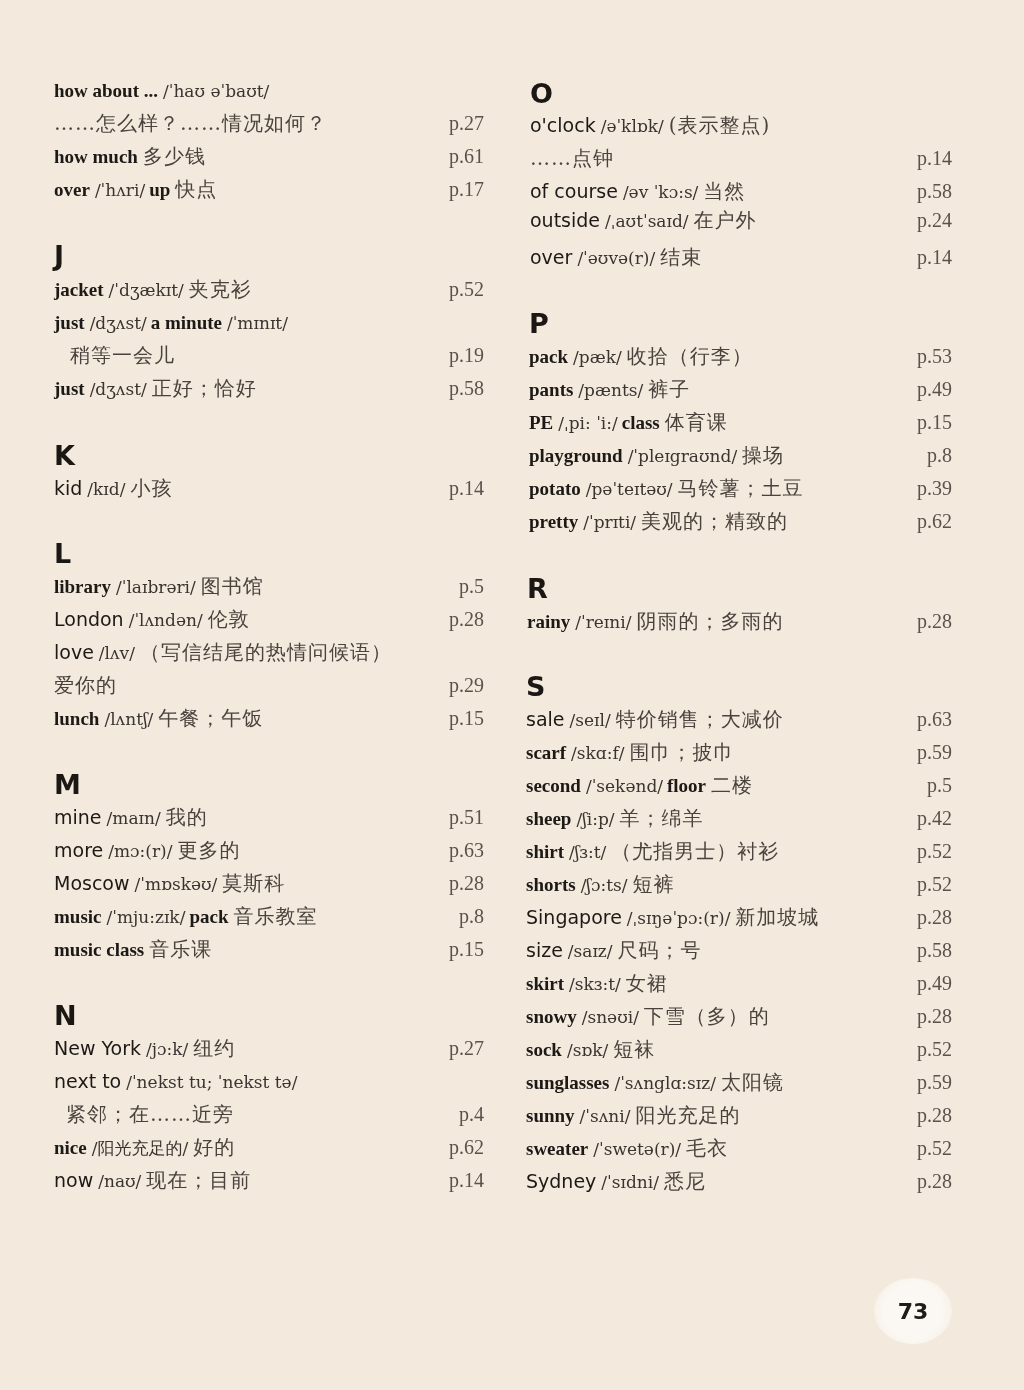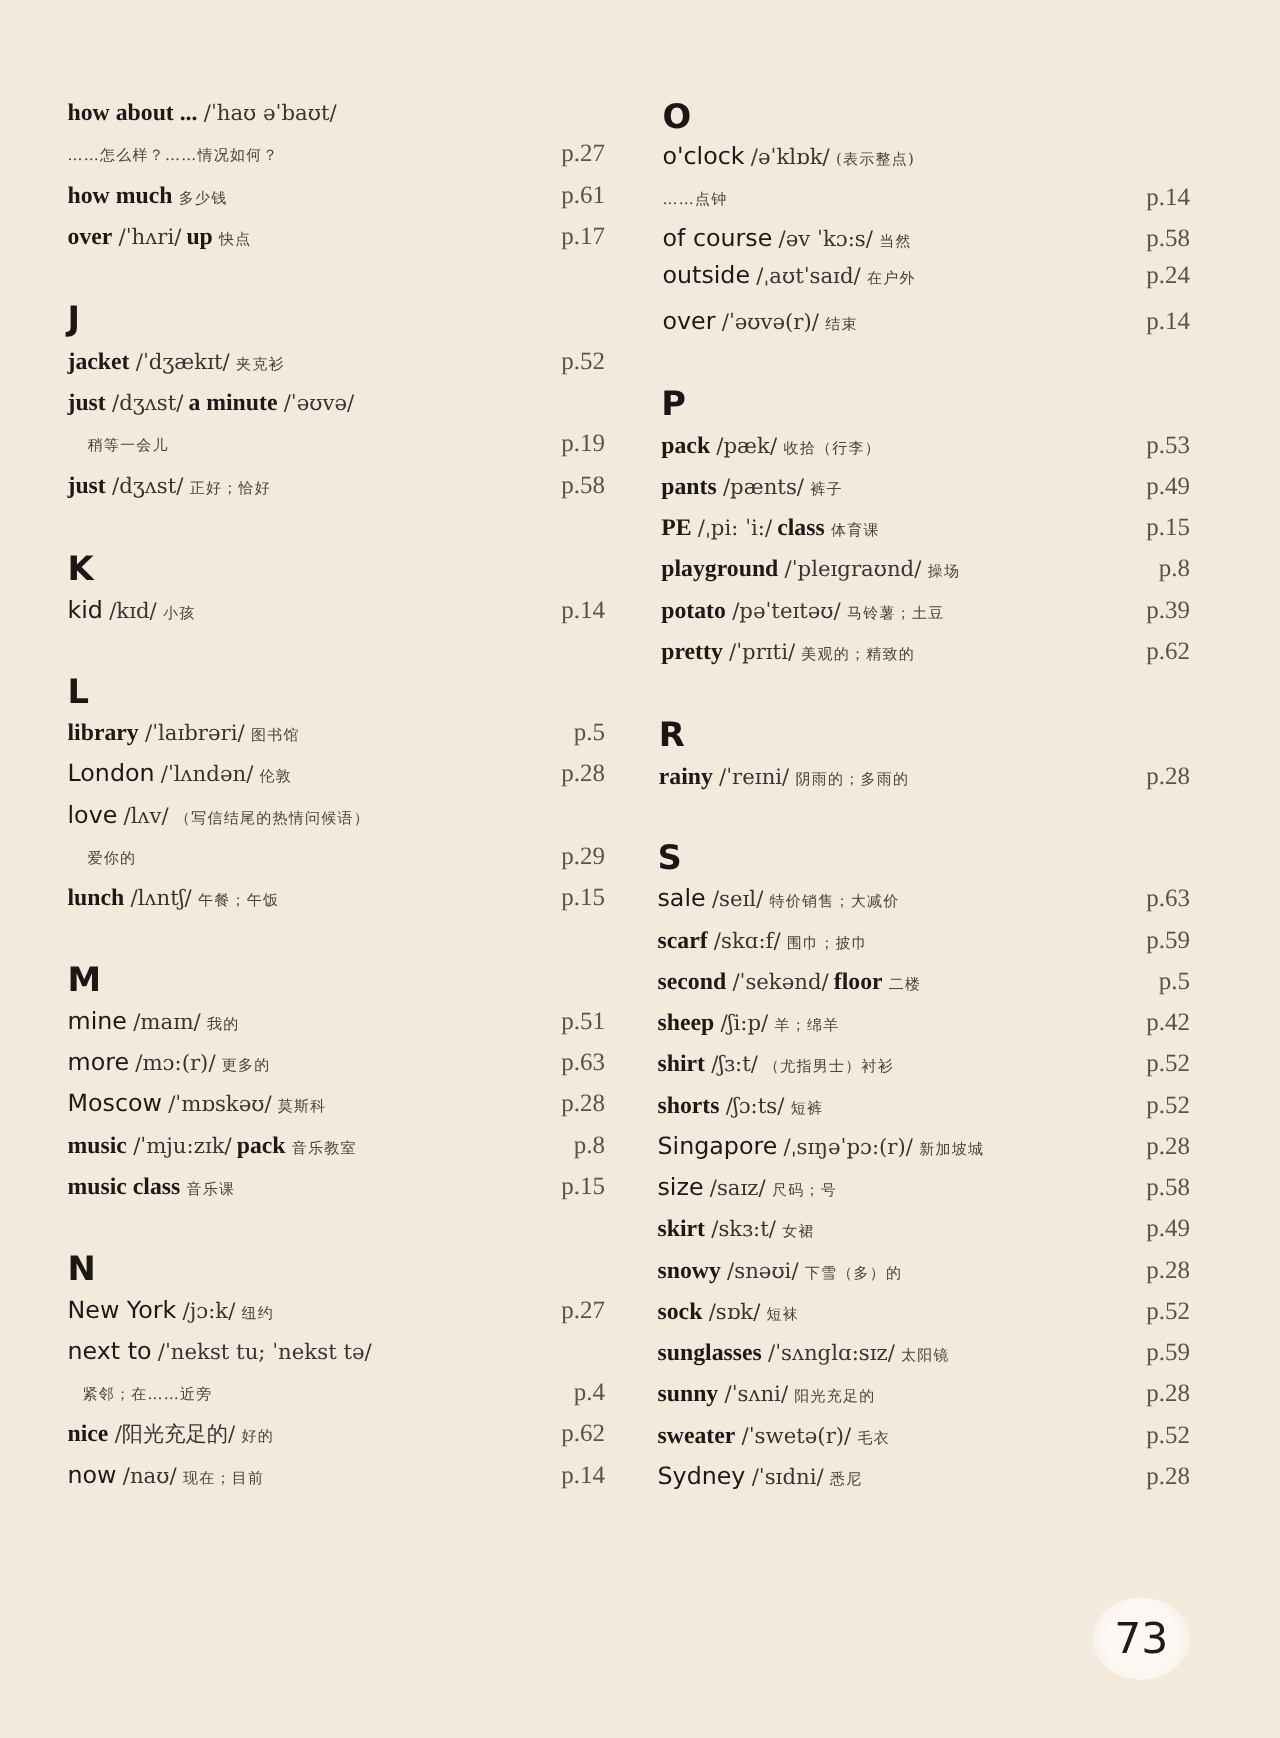--- a/index.html
+++ b/index.html
@@ -23,42 +23,42 @@
     font-size: 19px; color: #1c1916;
   }
   .word.bold { font-weight: bold; font-family: Liberation Serif, serif; }
   .ipa {
     font-family: "DejaVu Serif", serif;
     font-size: 17px; color: #3a3430;
     margin-left: 5px;
   }
   .cn {
     font-family: "DejaVu Serif", serif;
-    font-size: 12px; color: #4a433d;
+    font-size: 20px; color: #4a433d;
     margin-left: 5px;
     letter-spacing: 1px;
   }
   .page {
     position: absolute; right: 0; top: 0;
     font-family: "Liberation Serif", serif;
     font-size: 20px; color: #5a524b;
   }
   .letter {
     position: absolute; left: 0;
     font-family: "DejaVu Sans", sans-serif;
     font-weight: bold; font-size: 27px;
     color: #1a1714;
   }
   .page-number-badge {
     position: absolute; left: 874px; top: 1278px;
     width: 78px; height: 66px; border-radius: 50%;
     background: radial-gradient(circle, #fbf8f3 55%, #f3e9dd 100%);
     display: flex; align-items: center; justify-content: center;
-    font-family: "DejaVu Sans", sans-serif; font-weight: normal;
-    font-size: 34px; color: #1e1b18;
+    font-family: "DejaVu Sans", sans-serif; font-weight: bold;
+    font-size: 22px; color: #1e1b18;
   }
 </style>
 </head>
 <body>
 
 <div class="col col-left">
 
   <div class="line" style="top:74px">
     <span class="word bold">how about ...</span><span class="ipa">/ˈhaʊ əˈbaʊt/</span>
   </div>
@@ -74,21 +74,21 @@
     <span class="word bold">over</span><span class="ipa">/ˈhʌri/</span> <span class="word bold">up</span><span class="cn">快点</span>
     <span class="page">p.17</span>
   </div>
 
   <div class="letter" style="top:240px">J</div>
   <div class="line" style="top:273px">
     <span class="word bold">jacket</span><span class="ipa">/ˈdʒækɪt/</span><span class="cn">夹克衫</span>
     <span class="page">p.52</span>
   </div>
   <div class="line" style="top:306px">
-    <span class="word bold">just</span><span class="ipa">/dʒʌst/</span> <span class="word bold">a minute</span><span class="ipa">/ˈəʊvə/</span>
+    <span class="word bold">just</span><span class="ipa">/dʒʌst/</span> <span class="word bold">a minute</span><span class="ipa">/ˈmɪnɪt/</span>
   </div>
   <div class="line" style="top:339px">
     <span class="cn" style="margin-left:16px">稍等一会儿</span>
     <span class="page">p.19</span>
   </div>
   <div class="line" style="top:372px">
     <span class="word bold">just</span><span class="ipa">/dʒʌst/</span><span class="cn">正好；恰好</span>
     <span class="page">p.58</span>
   </div>
 
@@ -104,21 +104,21 @@
     <span class="page">p.5</span>
   </div>
   <div class="line" style="top:603px">
     <span class="word">London</span><span class="ipa">/ˈlʌndən/</span><span class="cn">伦敦</span>
     <span class="page">p.28</span>
   </div>
   <div class="line" style="top:636px">
     <span class="word">love</span><span class="ipa">/lʌv/</span><span class="cn">（写信结尾的热情问候语）</span>
   </div>
   <div class="line" style="top:669px">
-    <span class="cn" style="margin-left:16px">爱你的</span>
+    <span class="cn" style="margin-left:0">爱你的</span>
     <span class="page">p.29</span>
   </div>
   <div class="line" style="top:702px">
     <span class="word bold">lunch</span><span class="ipa">/lʌntʃ/</span><span class="cn">午餐；午饭</span>
     <span class="page">p.15</span>
   </div>
 
   <div class="letter" style="top:769px">M</div>
   <div class="line" style="top:801px">
     <span class="word">mine</span><span class="ipa">/maɪn/</span><span class="cn">我的</span>

